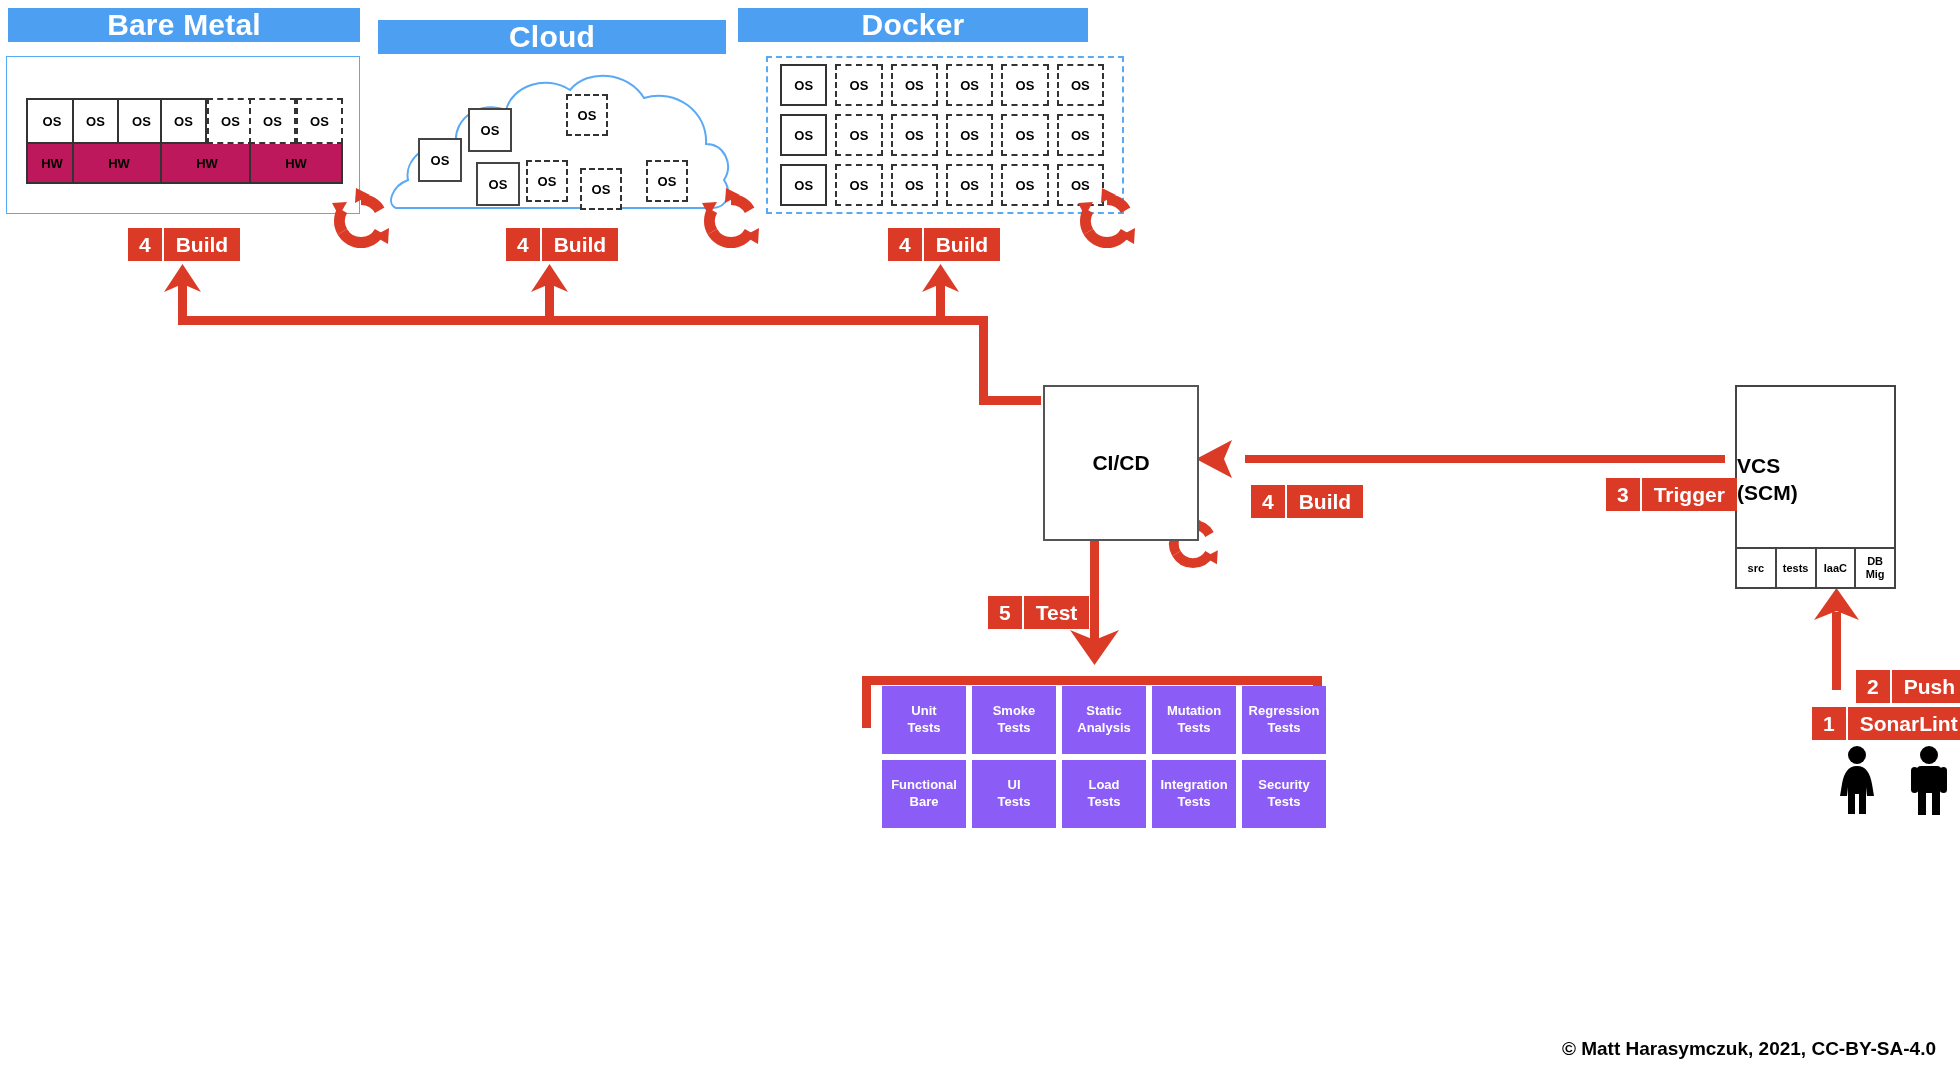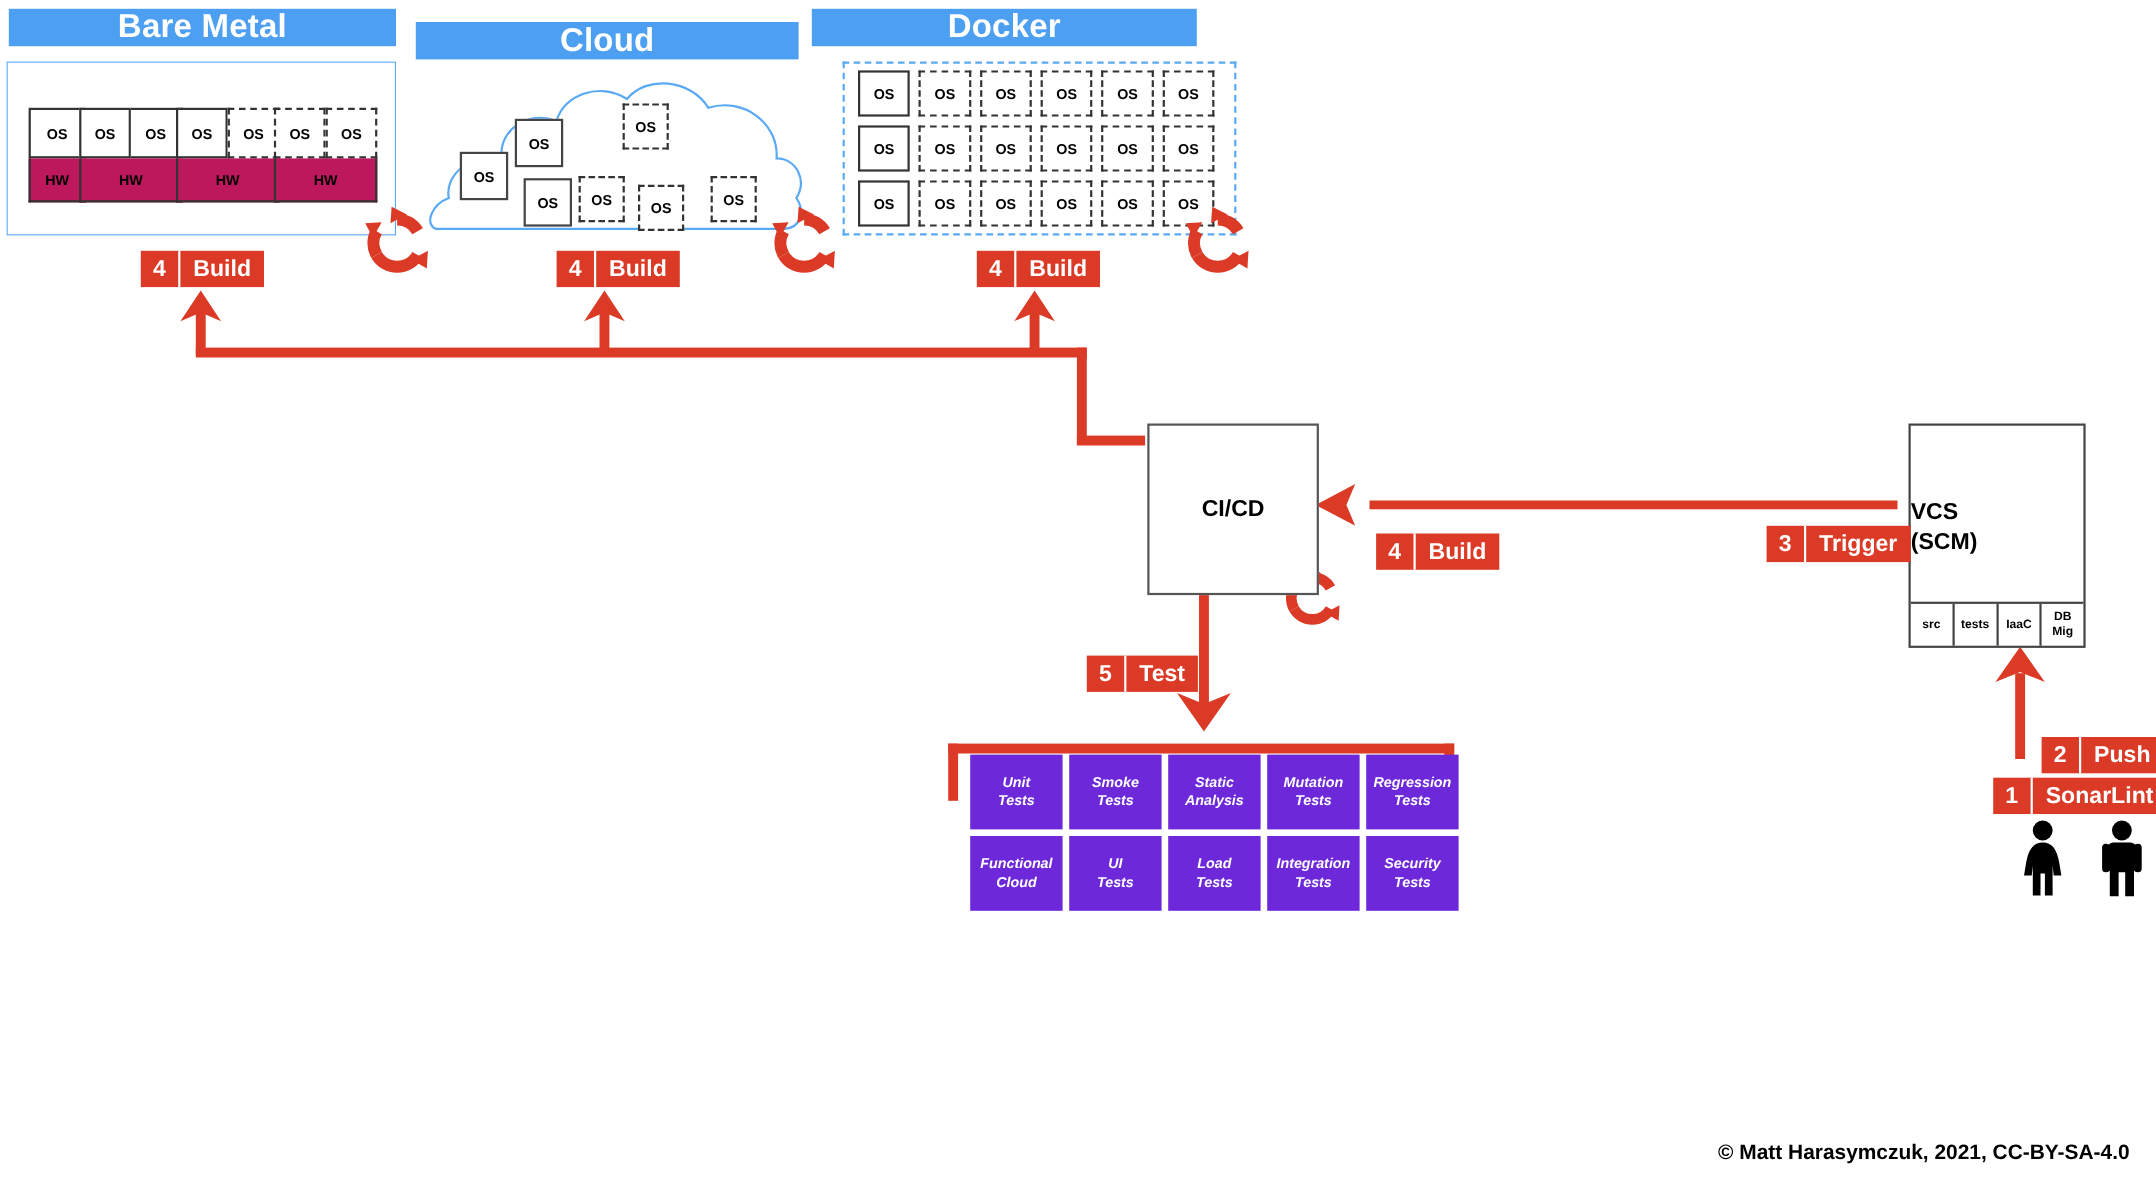--- a/index.html
+++ b/index.html
@@ -93,22 +93,22 @@
     flex:1;display:flex;align-items:center;justify-content:center;
     font-size:11px;font-weight:bold;text-align:center;line-height:1.15;
     border-right:2px solid #444;box-sizing:border-box;
   }
   .vcs-foot div:last-child{border-right:none;}
 
   
   .test-grid{position:absolute;display:grid;grid-template-columns:repeat(5,84px);
     grid-auto-rows:68px;gap:6px;}
   .test-box{
-    background:#6d28d9;color:#fff;display:flex;align-items:center;justify-content:center;
-    font-size:13px;font-weight:bold;text-align:center;line-height:1.3;white-space:pre-line;font-style:italic;
+    background:#8b5cf6;color:#fff;display:flex;align-items:center;justify-content:center;
+    font-size:13px;font-weight:bold;text-align:center;line-height:1.3;white-space:pre-line;
   }
 
   .footer{
     position:absolute;right:24px;bottom:20px;
     font-size:19px;font-weight:bold;color:#000;
   }
   svg.layer{position:absolute;left:0;top:0;pointer-events:none;}
 </style>
 </head>
 <body>
@@ -350,21 +350,21 @@
 Tests</div>
   <div class="test-box">Smoke
 Tests</div>
   <div class="test-box">Static
 Analysis</div>
   <div class="test-box">Mutation
 Tests</div>
   <div class="test-box">Regression
 Tests</div>
   <div class="test-box">Functional
-Cloud</div>
+Bare</div>
   <div class="test-box">UI
 Tests</div>
   <div class="test-box">Load
 Tests</div>
   <div class="test-box">Integration
 Tests</div>
   <div class="test-box">Security
 Tests</div>
 </div>
 

